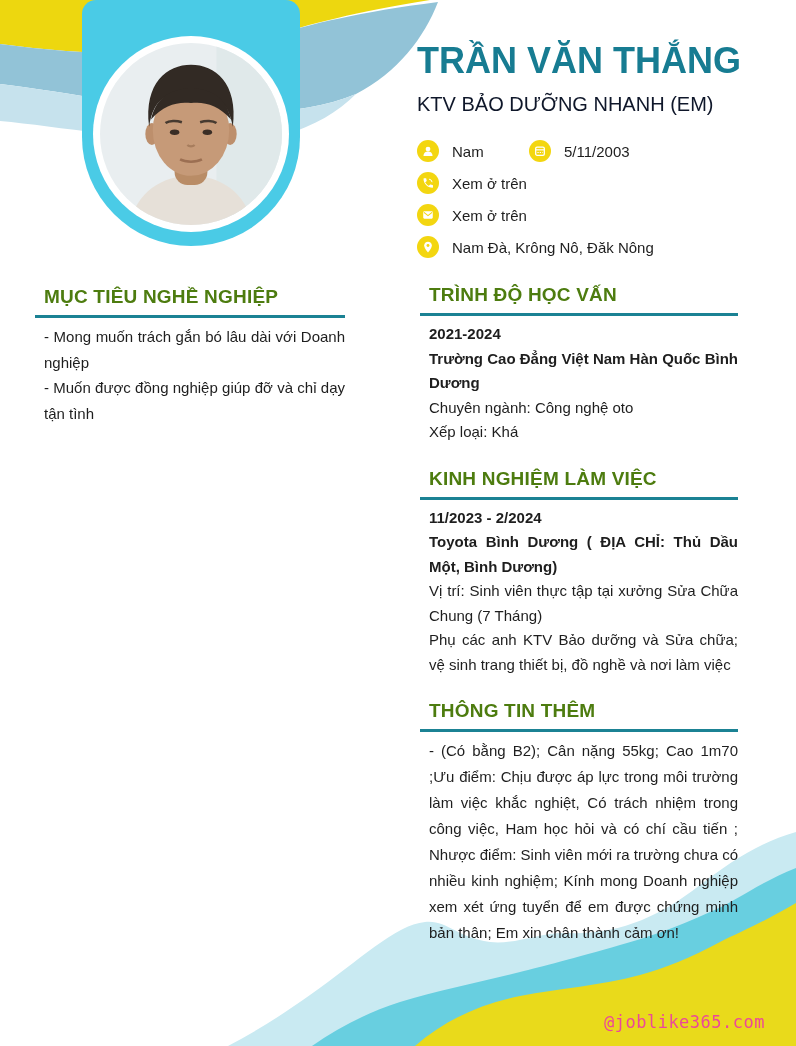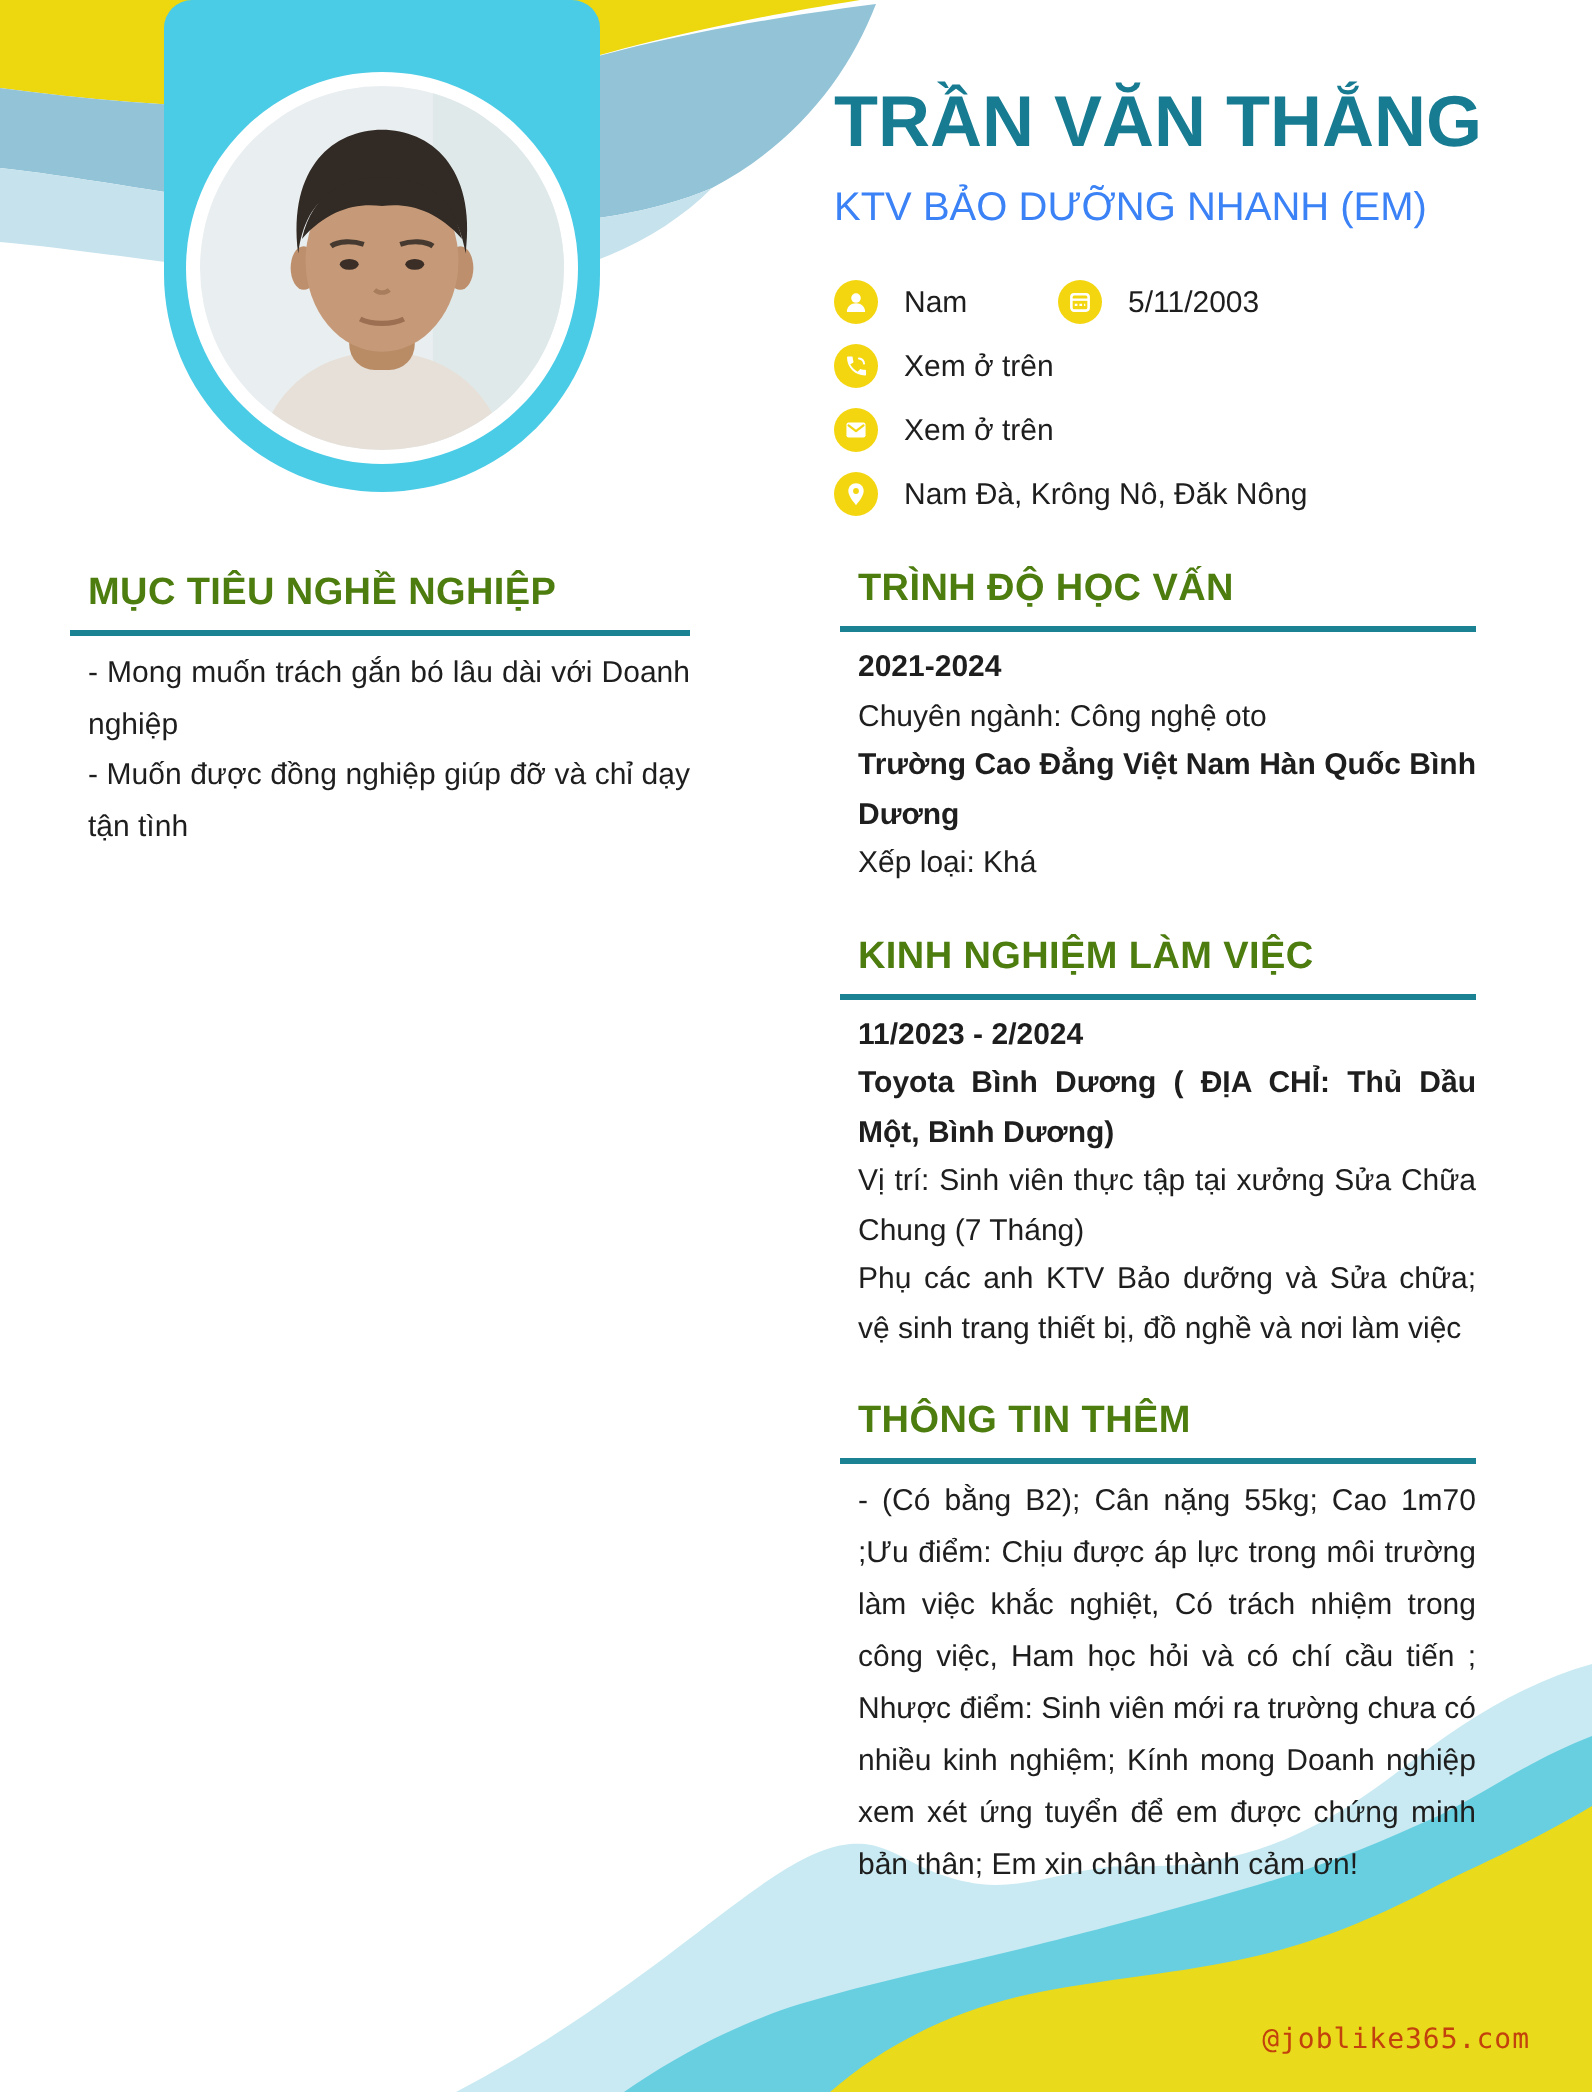--- a/index.html
+++ b/index.html
@@ -52,21 +52,21 @@
     letter-spacing: 0px;
     color: #177c92;
     z-index: 3;
     white-space: nowrap;
   }
   .job-title {
     position: absolute;
     left: 417px; top: 93px;
     font-size: 20px;
     font-weight: 500;
-    color: #3b82f6;
+    color: #0f172a;
     z-index: 3;
     white-space: nowrap;
   }
 
   
   .contact {
     position: absolute;
     left: 417px; top: 135px;
     width: 350px;
     z-index: 3;
@@ -130,22 +130,22 @@
   }
   .body-text.tight { line-height: 24.5px; }
   .bold { font-weight: 700; }
   .sec { margin-bottom: 0; }
   .sec + .sec { margin-top: 21px; }
 
   .watermark {
     position: absolute;
     right: 31px; top: 1012px;
     font-family: "DejaVu Sans Mono", "Liberation Mono", monospace;
-    font-size: 14px;
-    color: #c2410c;
+    font-size: 17px;
+    color: #ec4899;
     z-index: 5;
     letter-spacing: 0.5px;
   }
 </style>
 </head>
 <body>
 
 <div class="page">
 
   <svg class="deco-top" width="796" height="165" viewBox="0 0 796 165" aria-hidden="true">
@@ -252,22 +252,22 @@
       <p class="body-text">- Mong muốn trách gắn bó lâu dài với Doanh nghiệp</p>
       <p class="body-text">- Muốn được đồng nghiệp giúp đỡ và chỉ dạy tận tình</p>
     </section>
   </aside>
 
   <main class="right-col">
     <section class="sec">
       <h2 class="section-title">TRÌNH ĐỘ HỌC VẤN</h2>
       <div class="rule"></div>
       <p class="body-text tight bold">2021-2024</p>
+      <p class="body-text tight bold">Trường Cao Đẳng Việt Nam Hàn Quốc Bình Dương</p>
       <p class="body-text tight">Chuyên ngành: Công nghệ oto</p>
-      <p class="body-text tight bold">Trường Cao Đẳng Việt Nam Hàn Quốc Bình Dương</p>
       <p class="body-text tight">Xếp loại: Khá</p>
     </section>
 
     <section class="sec">
       <h2 class="section-title">KINH NGHIỆM LÀM VIỆC</h2>
       <div class="rule"></div>
       <p class="body-text tight bold">11/2023 - 2/2024</p>
       <p class="body-text tight bold">Toyota Bình Dương ( ĐỊA CHỈ: Thủ Dầu Một, Bình Dương)</p>
       <p class="body-text tight">Vị trí: Sinh viên thực tập tại xưởng Sửa Chữa Chung (7 Tháng)</p>
       <p class="body-text tight">Phụ các anh KTV Bảo dưỡng và Sửa chữa; vệ sinh trang thiết bị, đồ nghề và nơi làm việc</p>

